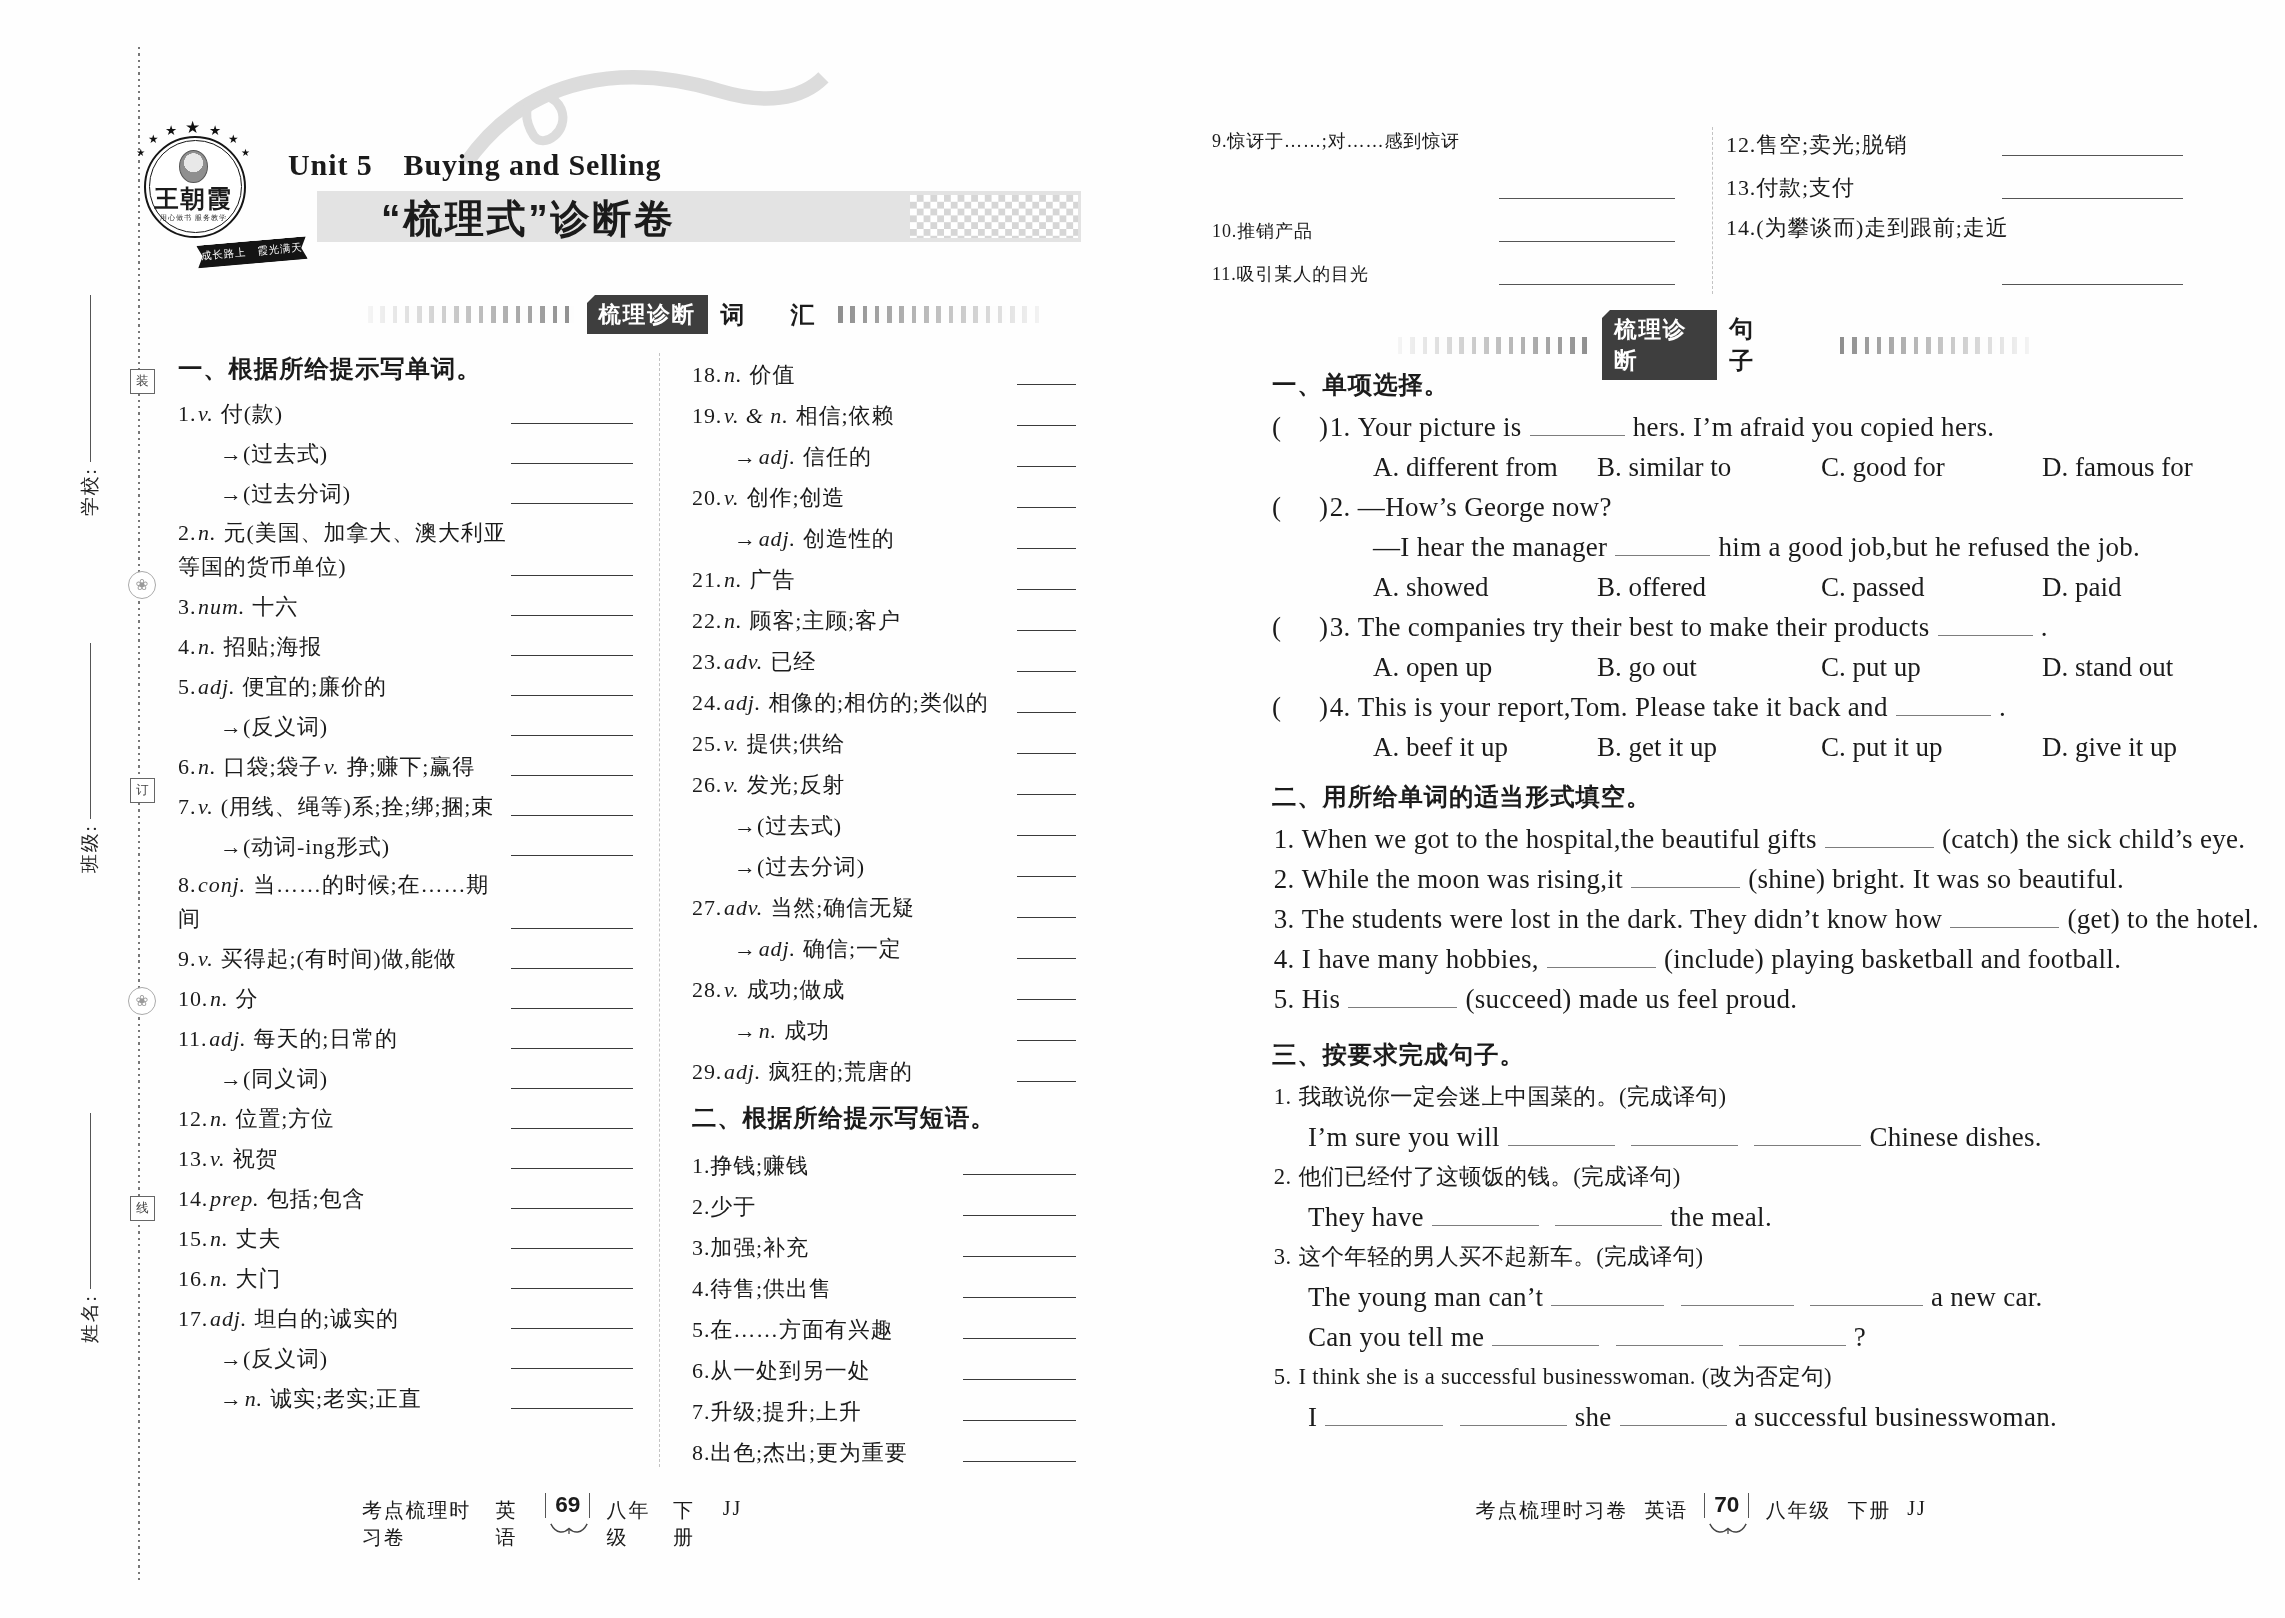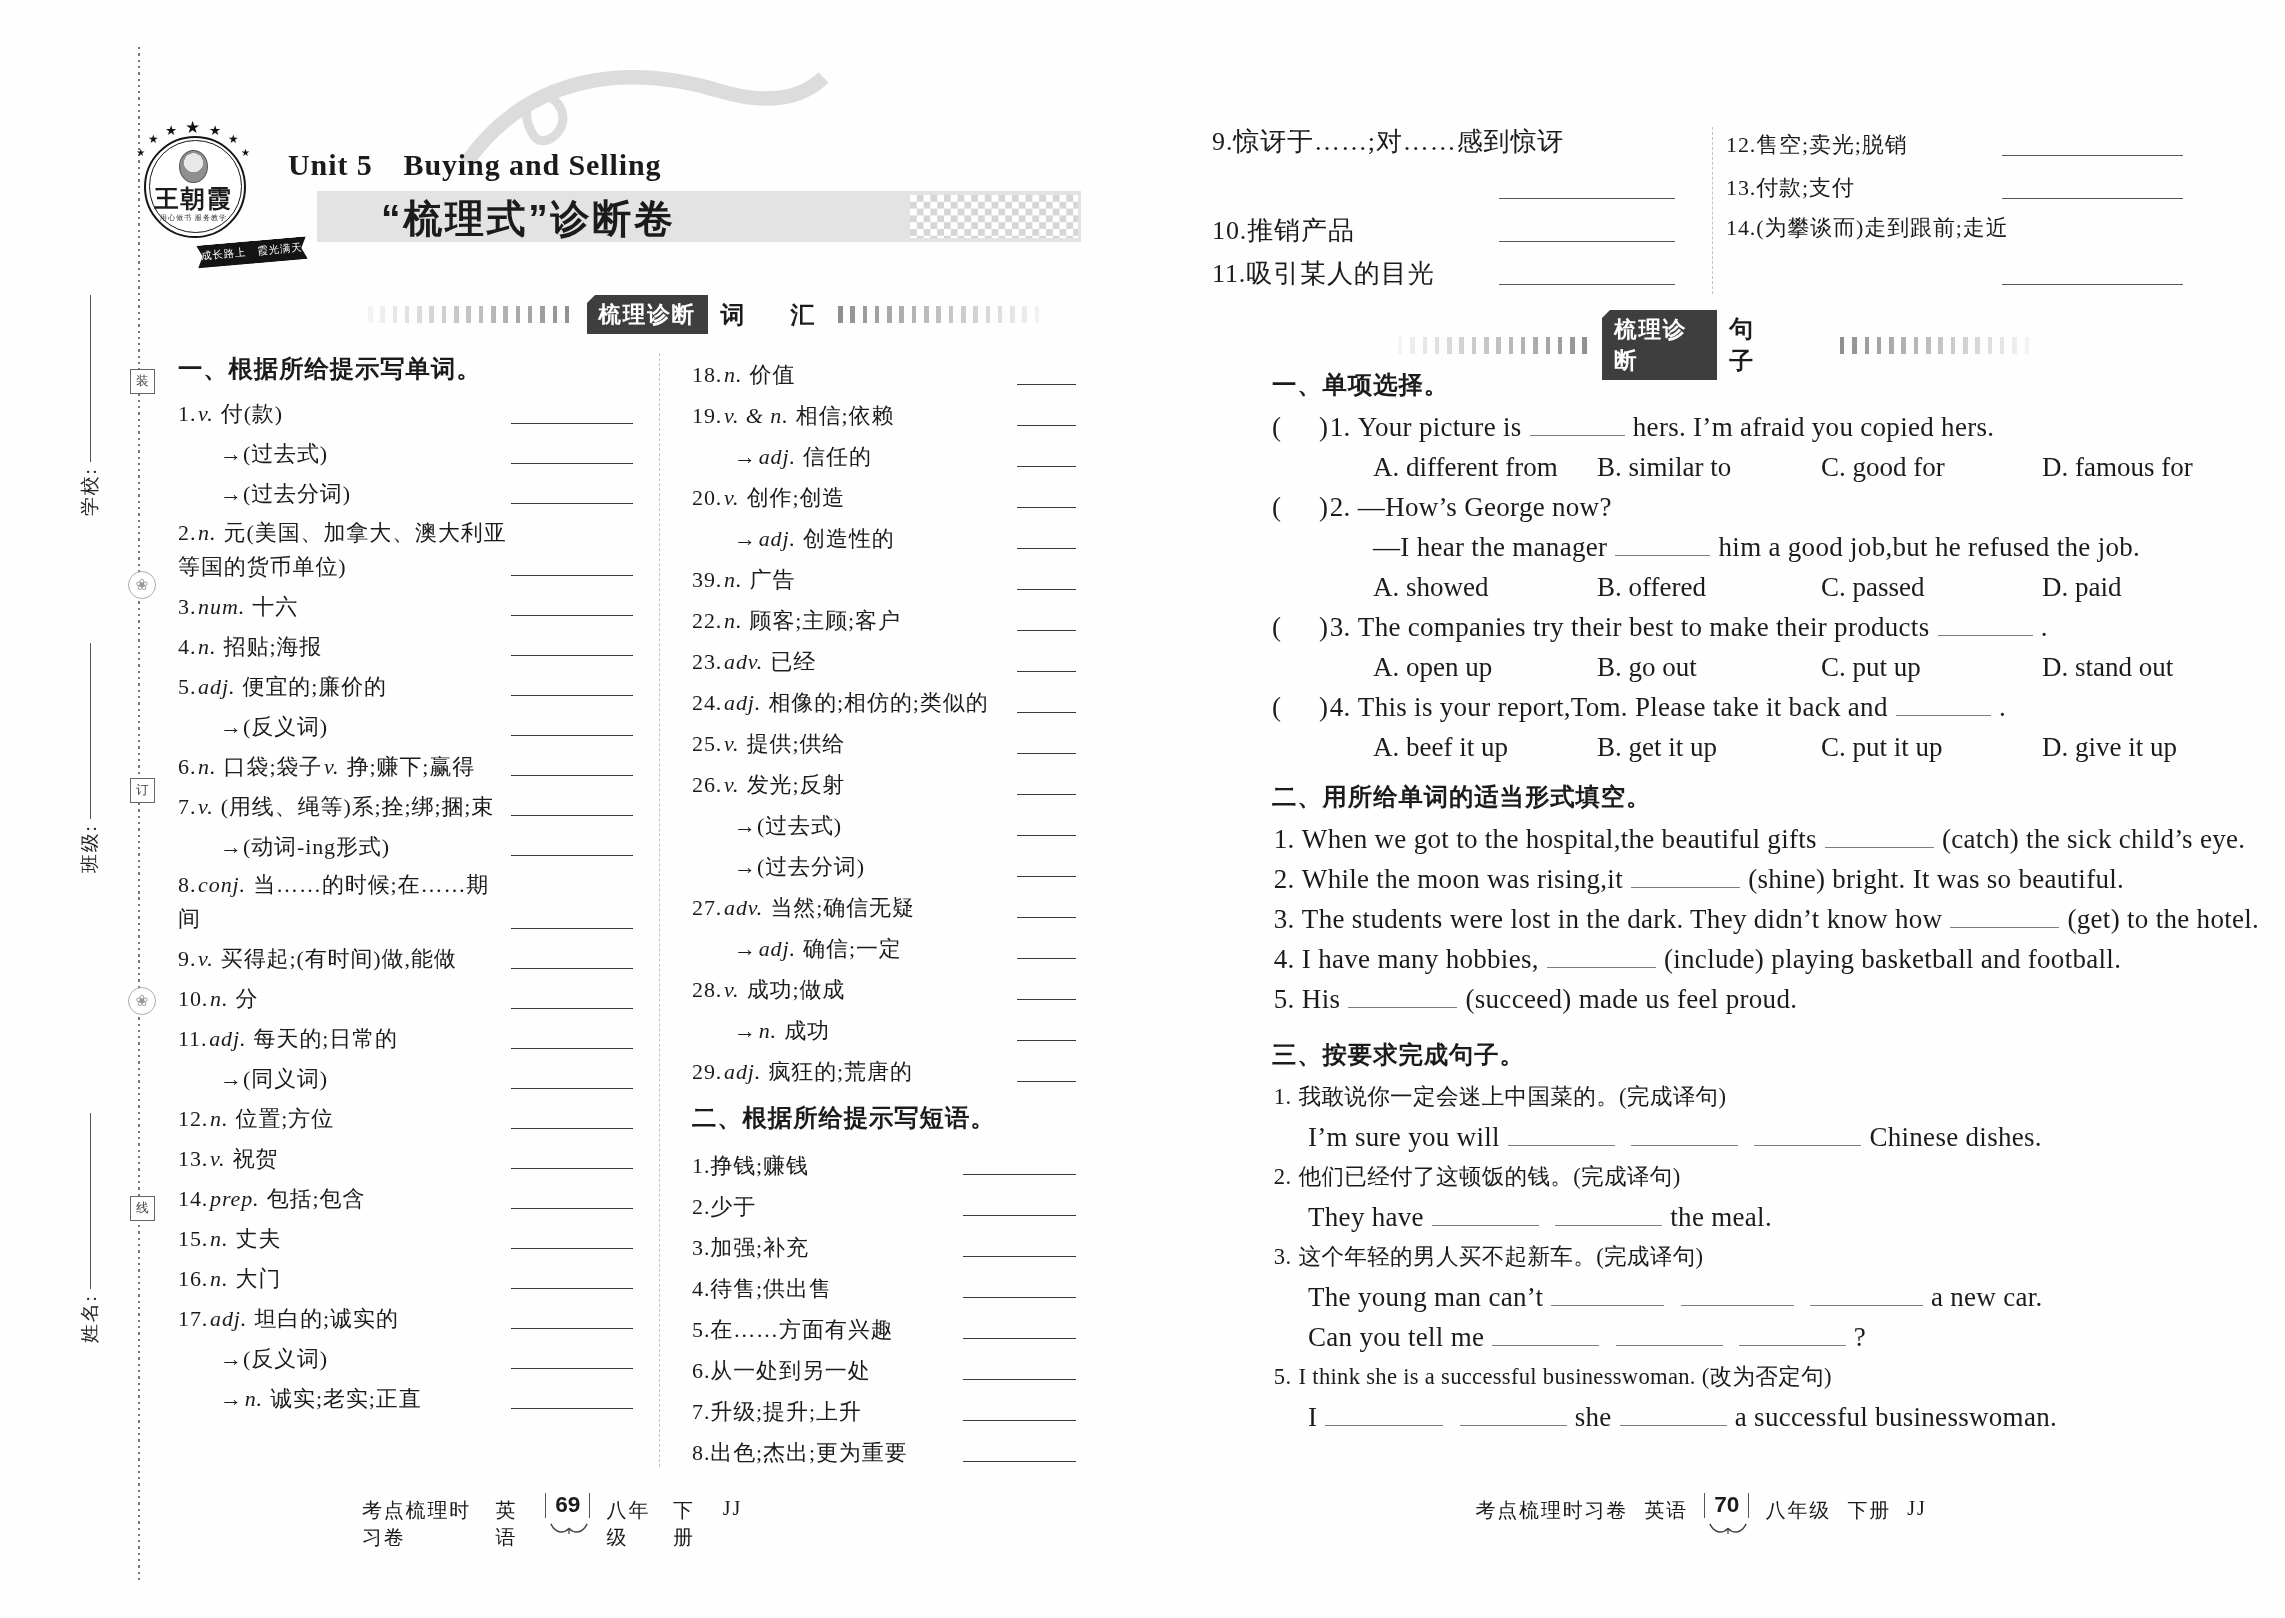--- a/index.html
+++ b/index.html
@@ -65,21 +65,21 @@
   
   #colA{position:absolute;left:178px;top:346px;width:455px;font-size:22px}
   #colA .txt{max-width:337px}
   #colB{position:absolute;left:692px;top:351px;width:384px;font-size:22px}
   #colB .row{min-height:41px;line-height:41px}
   #colB .hasrb .txt{max-width:318px;line-height:34px}
   #colB .phead{margin-top:3.6px;line-height:49px}
   .vdivider{position:absolute;border-left:0.9px dashed #c3c3c3}
 
   
-  #rpl{position:absolute;left:1212px;top:120px;width:463px;font-size:26px}
+  #rpl{position:absolute;left:1212px;top:120px;width:463px;font-size:18px}
   #rpr{position:absolute;left:1726px;top:120px;width:457px;font-size:22px}
   #rpl .row,#rpr .row{min-height:43px;line-height:43px}
   #rpl .hasrb .txt,#rpr .hasrb .txt{line-height:36px}
   #rpl .rblank,#rpr .rblank{border-color:#555}
 
   #sent{position:absolute;left:1272px;top:362px;width:1057px;font-size:27px}
   #sent .row{line-height:40px;min-height:40px}
   #sent .txt{letter-spacing:0.3px}
   .paren{letter-spacing:0}
   .pgap{display:inline-block;width:38px}
@@ -280,21 +280,21 @@
       </div>
       <div class="row hasrb">
         <div class="txt"><span class="seg">20.</span><span class="it seg">v.</span><span class="seg">创作;创造</span></div>
         <span class="rblank" style="width: 59px;"></span>
       </div>
       <div class="row ind hasrb">
         <div class="txt"><span class="seg">→</span><span class="it seg">adj.</span><span class="seg">创造性的</span></div>
         <span class="rblank" style="width: 59px;"></span>
       </div>
       <div class="row hasrb">
-        <div class="txt"><span class="seg">39.</span><span class="it seg">n.</span><span class="seg">广告</span></div>
+        <div class="txt"><span class="seg">21.</span><span class="it seg">n.</span><span class="seg">广告</span></div>
         <span class="rblank" style="width: 59px;"></span>
       </div>
       <div class="row hasrb">
         <div class="txt"><span class="seg">22.</span><span class="it seg">n.</span><span class="seg">顾客;主顾;客户</span></div>
         <span class="rblank" style="width: 59px;"></span>
       </div>
       <div class="row hasrb">
         <div class="txt"><span class="seg">23.</span><span class="it seg">adv.</span><span class="seg">已经</span></div>
         <span class="rblank" style="width: 59px;"></span>
       </div>

